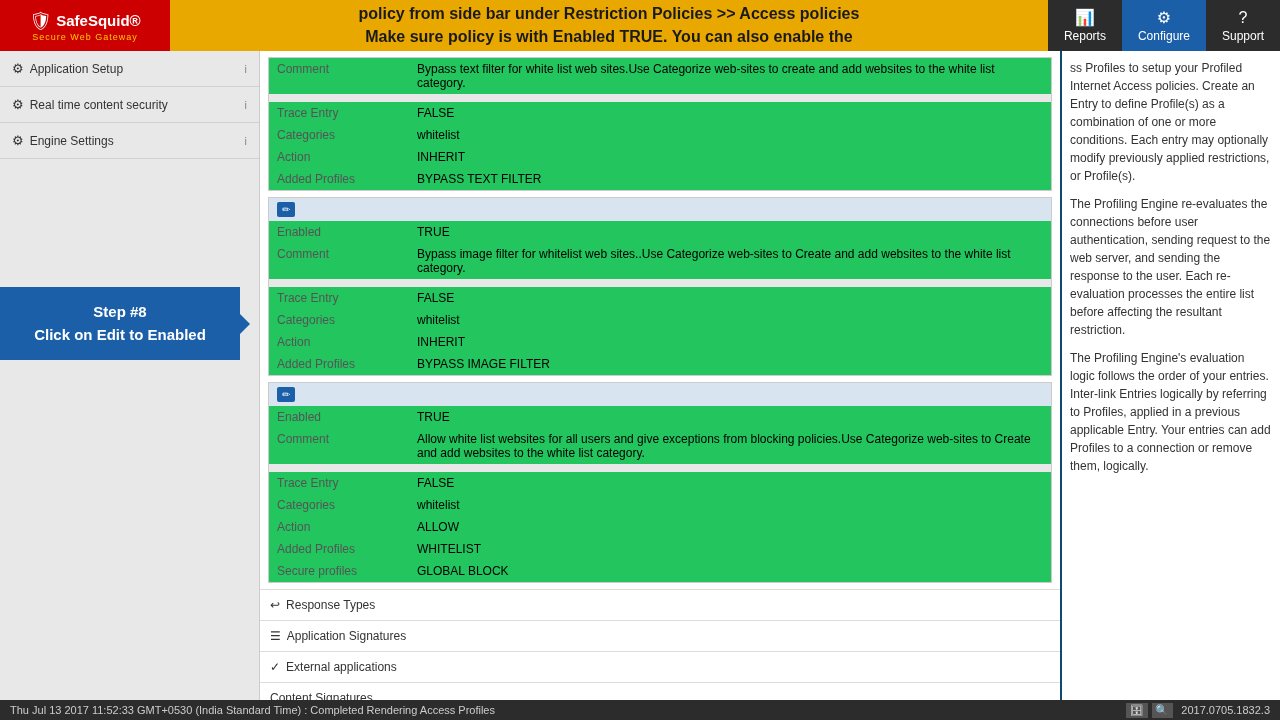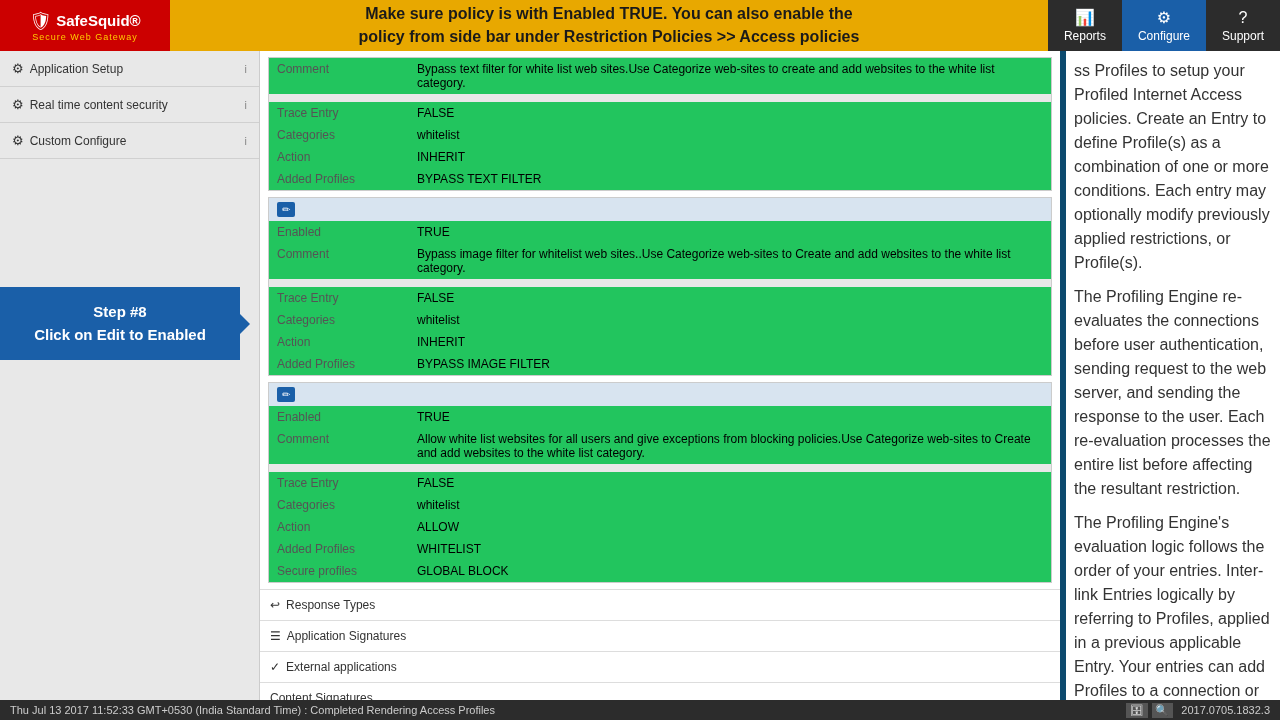--- a/index.html
+++ b/index.html
@@ -174,24 +174,24 @@
       align-items: center;
       gap: 6px;
       font-size: 12px;
       color: #333;
     }
 
     
     .right-panel {
       width: 220px;
       background: white;
-      border-left: 6px solid #0c4a6e;
+      border-left: 2px solid #0c4a6e;
       overflow-y: auto;
       padding: 8px;
-      font-size: 16px;
+      font-size: 12px;
       line-height: 1.5;
       color: #333;
       flex-shrink: 0;
     }
     .right-panel p {
       margin-bottom: 10px;
     }
 
     
     .status-bar {
@@ -224,22 +224,22 @@
   <div class="logo-area">
     <div style="display:flex;align-items:center;">
       <span class="logo-shield">🛡</span>
       <span style="font-size:15px;font-weight:bold;color:white;">SafeSquid®</span>
     </div>
     <div style="color:#ffcc00;font-size:9px;letter-spacing:1px;">Secure Web Gateway</div>
   </div>
 
   <div class="tooltip-banner">
     <div>
+      <div>policy from side bar under Restriction Policies &gt;&gt; Access policies</div>
       <div>Make sure policy is with Enabled TRUE. You can also enable the</div>
-      <div>policy from side bar under Restriction Policies &gt;&gt; Access policies</div>
     </div>
   </div>
 
   <div class="nav-buttons">
     <div class="nav-btn">
       <span class="icon">📊</span>
       <span class="label">Reports</span>
     </div>
     <div class="nav-btn active">
       <span class="icon">⚙</span>
@@ -260,21 +260,21 @@
       <span>Application Setup</span>
       <span style="margin-left:auto;color:#888;font-size:11px;">ℹ</span>
     </div>
     <div class="sidebar-item">
       <span class="si-icon">⚙</span>
       <span>Real time content security</span>
       <span style="margin-left:auto;color:#888;font-size:11px;">ℹ</span>
     </div>
     <div class="sidebar-item">
       <span class="si-icon">⚙</span>
-      <span>Custom Configure</span>
+      <span>Engine Settings</span>
       <span style="margin-left:auto;color:#888;font-size:11px;">ℹ</span>
     </div>
 
     <div class="tooltip-bubble">
       <div>Step #8</div>
       <div>Click on Edit to Enabled</div>
     </div>
   </div>
 
   <div class="content-area">

